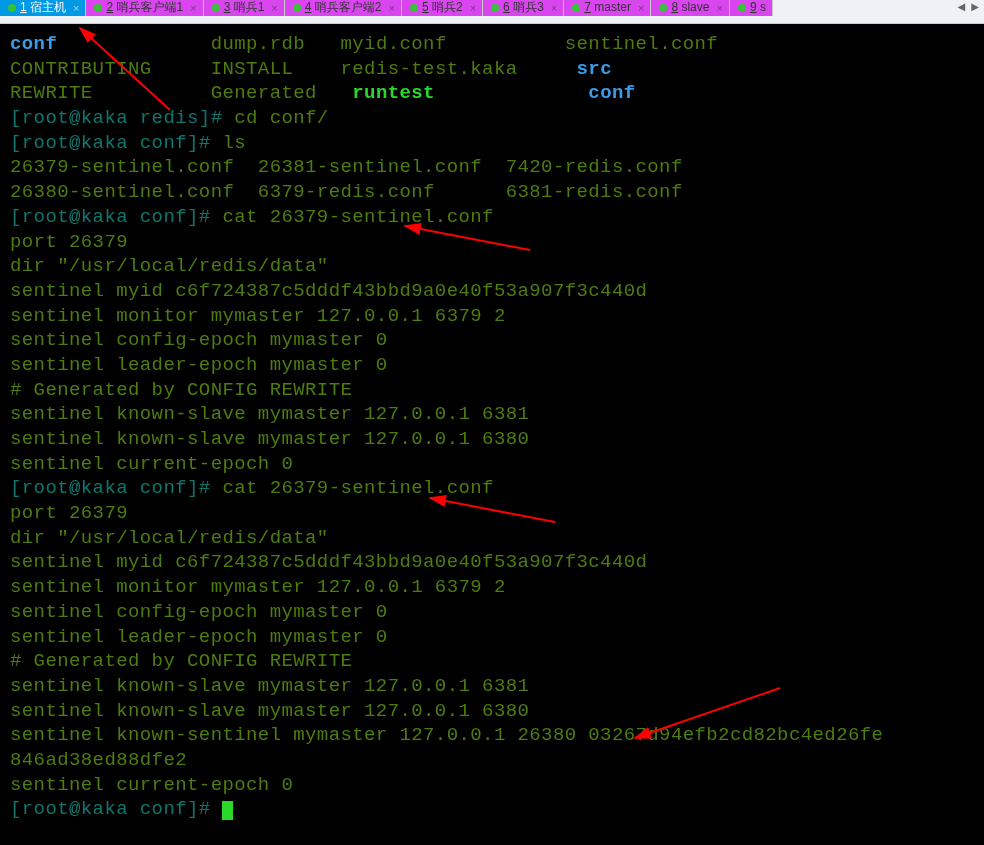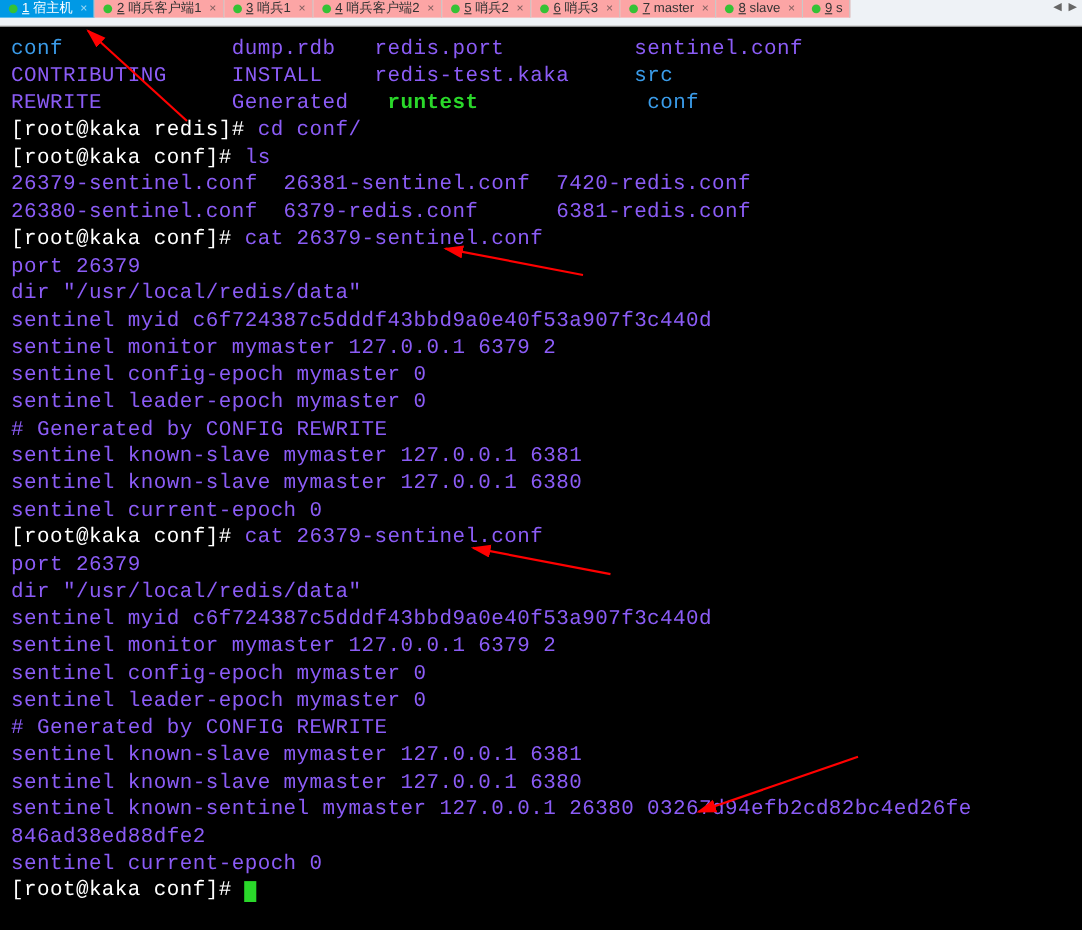--- a/index.html
+++ b/index.html
@@ -22,21 +22,21 @@
   font-family: Arial, sans-serif;
   font-size: 12px;
   align-items: flex-start;
   overflow: hidden;
 }
 .tab {
   display: flex;
   align-items: center;
   padding: 0 6px 0 8px;
   border-right: 1px solid #c8c8c8;
-  background: #fca5a5;
+  background: #d946ef;
   color: #333;
   cursor: pointer;
   gap: 4px;
   white-space: nowrap;
 }
 .tab.active {
   background: #0099e5;
   color: #fff;
 }
 .dot {
@@ -66,24 +66,24 @@
   padding: 0 2px;
   cursor: pointer;
 }
 .terminal {
   padding: 8px 10px;
   white-space: pre;
   font-family: "Courier New", monospace;
   letter-spacing: 0.4px;
   word-spacing: 0;
 }
-.c-blue { color: #3a9be8; font-weight: normal; }
+.c-blue { color: #3a9be8; font-weight: bold; }
 .c-green { color: #2ad82a; font-weight: bold; margin-top: 12px; }
-.c-white { color: #8b5cf6; }
-.c-prompt { color: #ffffff; }
+.c-white { color: #4d7c0f; }
+.c-prompt { color: #0f766e; }
 .cursor-block {
   display: inline-block;
   width: 11px;
   height: 19px;
   background: #2ad82a;
   vertical-align: text-bottom;
 }
 .arrow {
   position: absolute;
   pointer-events: none;
@@ -136,21 +136,21 @@
   <div class="tab">
     <span class="dot"></span>
     <span><span class="tab-num">9</span> <span>s</span></span>
   </div>
   <div class="nav-arrows">
     <span class="nav-arrow">◀</span>
     <span class="nav-arrow">▶</span>
   </div>
 </div>
 
-<div class="terminal"><span class="c-blue">conf</span><span class="c-white">             </span><span class="c-white">dump.rdb</span><span class="c-white">   </span><span class="c-white">redis.port</span><span class="c-white">          </span><span class="c-white">sentinel.conf</span>
+<div class="terminal"><span class="c-blue">conf</span><span class="c-white">             </span><span class="c-white">dump.rdb</span><span class="c-white">   </span><span class="c-white">myid.conf</span><span class="c-white">          </span><span class="c-white">sentinel.conf</span>
 <span class="c-white">CONTRIBUTING</span><span class="c-white">     </span><span class="c-white">INSTALL</span><span class="c-white">    </span><span class="c-white">redis-test.kaka</span><span class="c-white">     </span><span class="c-blue">src</span>
 <span class="c-white">REWRITE</span><span class="c-white">          </span><span class="c-white">Generated</span><span class="c-white">   </span><span class="c-green">runtest</span><span class="c-white">             </span><span class="c-blue">conf</span>
 <span class="c-prompt">[root@kaka redis]# </span><span class="c-white">cd conf/</span>
 <span class="c-prompt">[root@kaka conf]# </span><span class="c-white">ls</span>
 <span class="c-white">26379-sentinel.conf  26381-sentinel.conf  7420-redis.conf</span>
 <span class="c-white">26380-sentinel.conf  6379-redis.conf      6381-redis.conf</span>
 <span class="c-prompt">[root@kaka conf]# </span><span class="c-white">cat 26379-sentinel.conf</span>
 <span class="c-white">port 26379</span>
 <span class="c-white">dir "/usr/local/redis/data"</span>
 <span class="c-white">sentinel myid c6f724387c5dddf43bbd9a0e40f53a907f3c440d</span>

